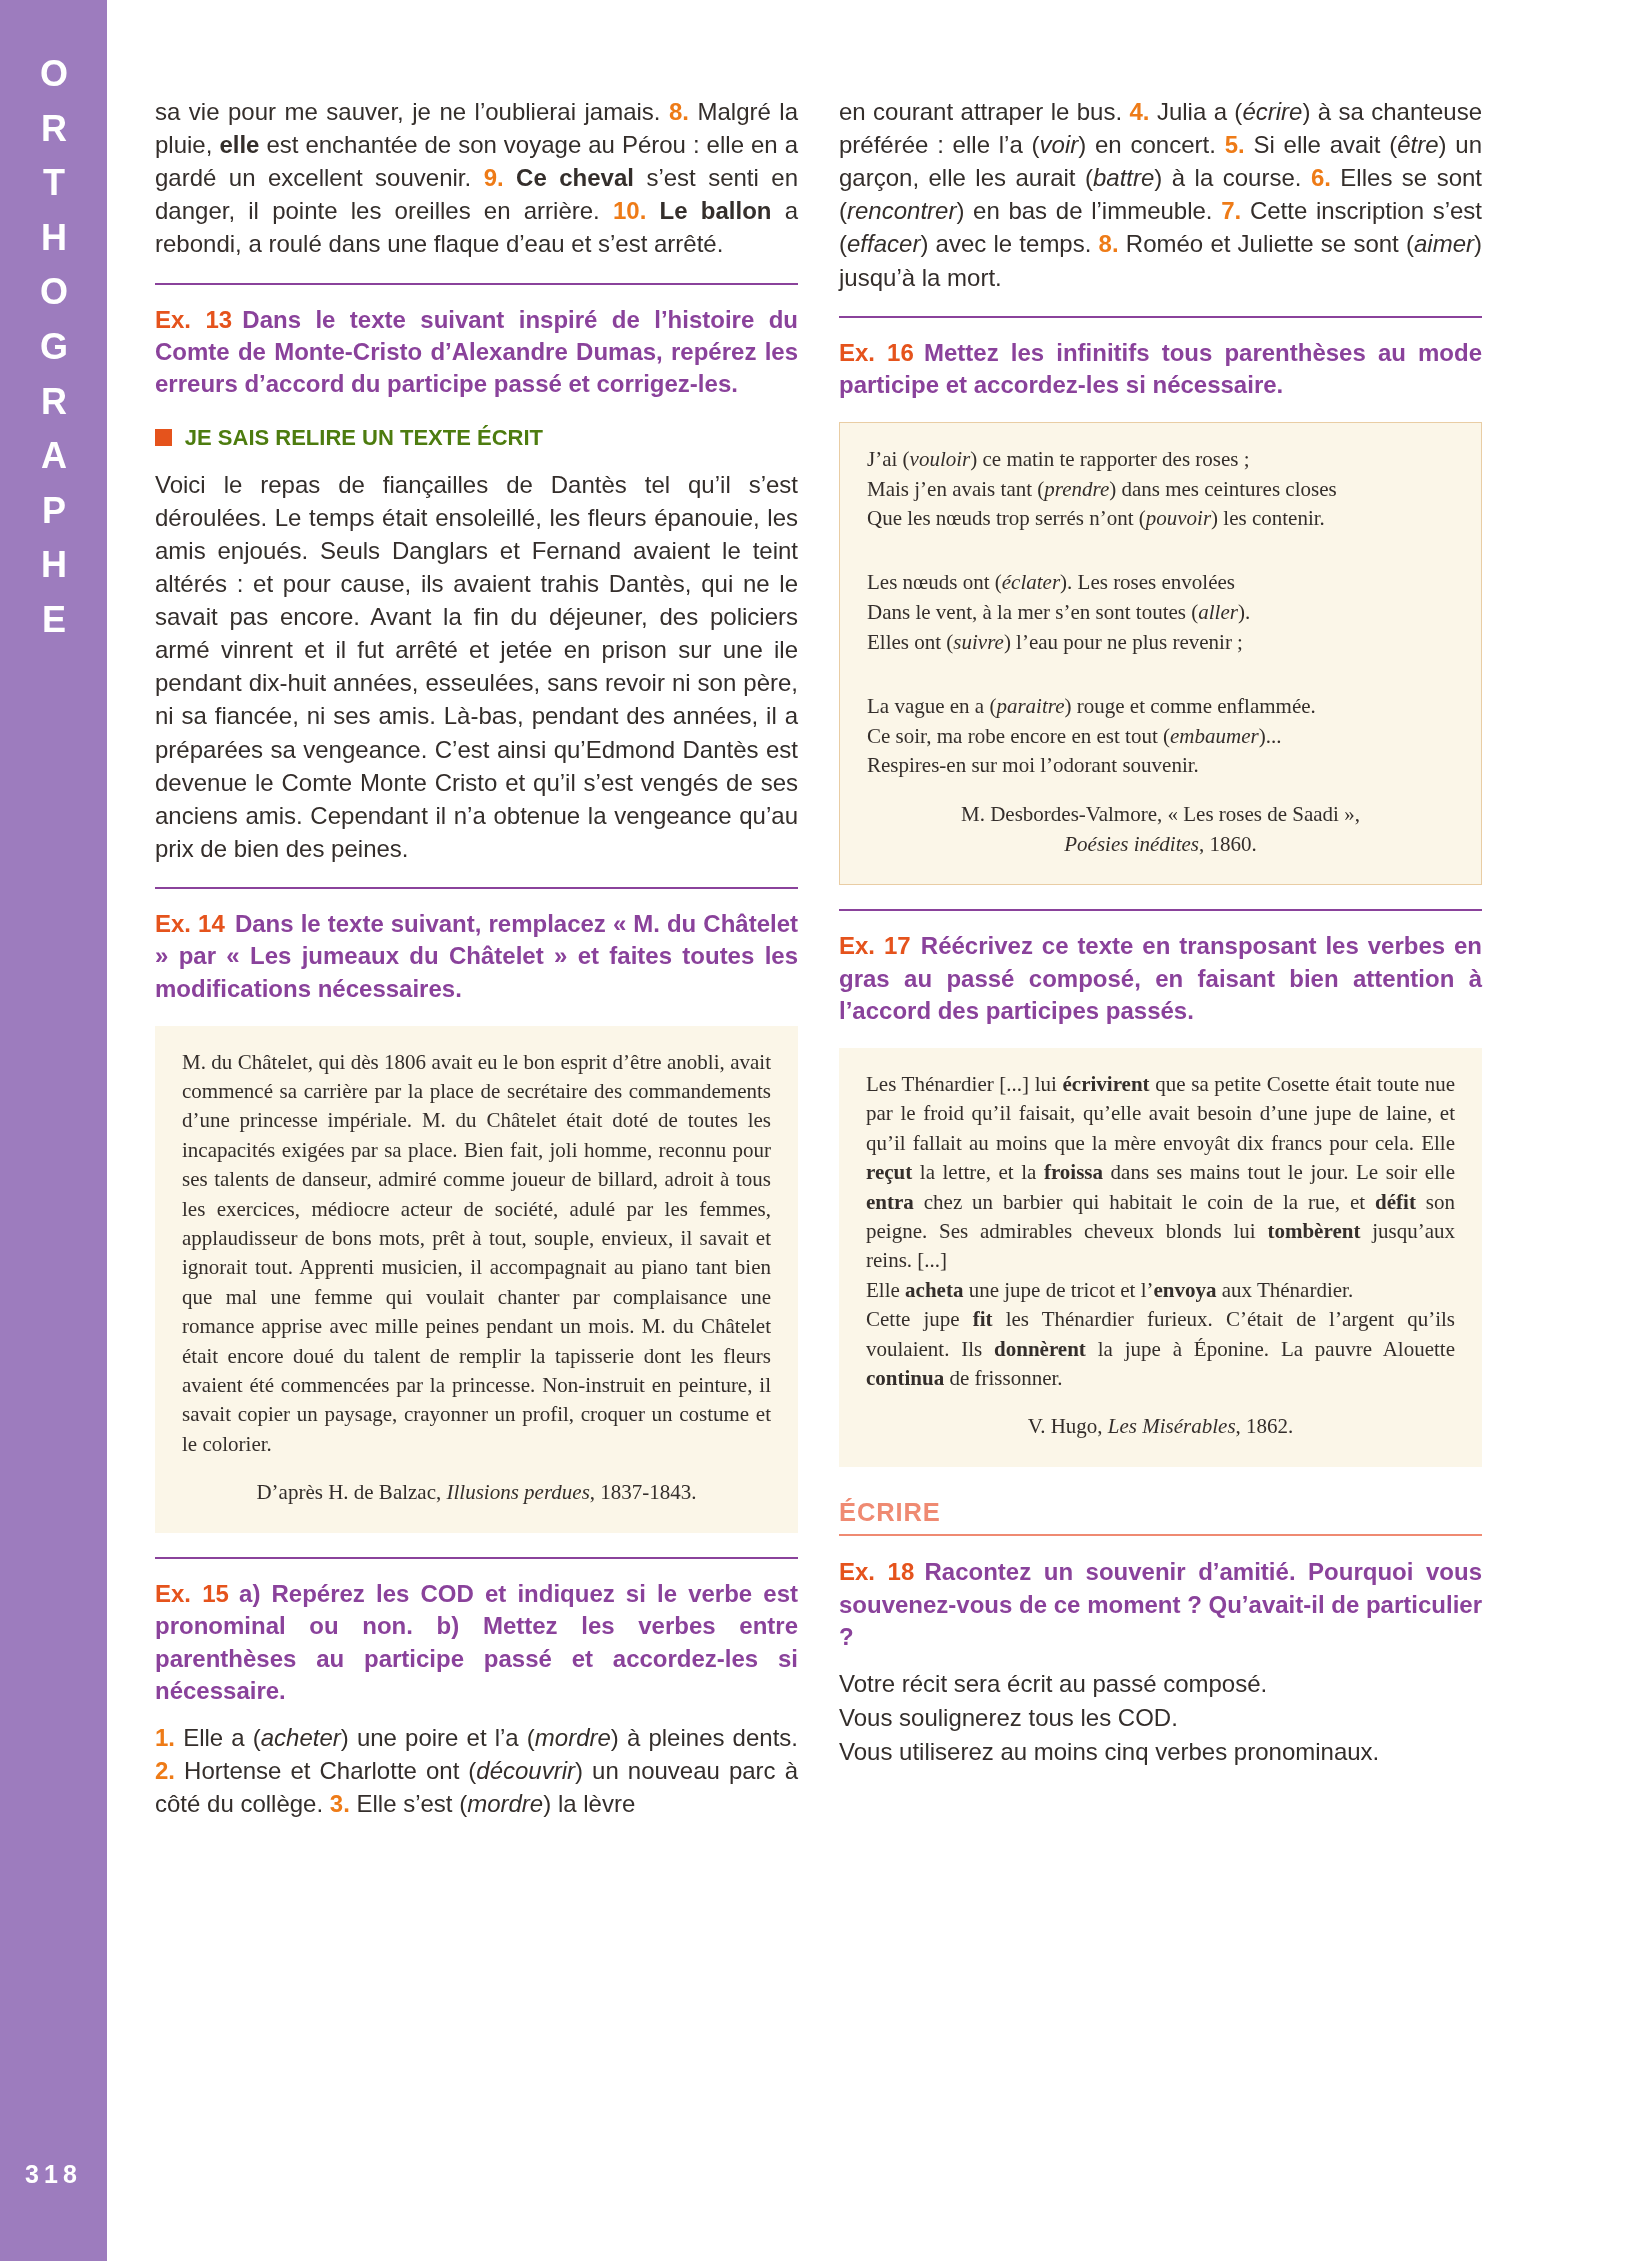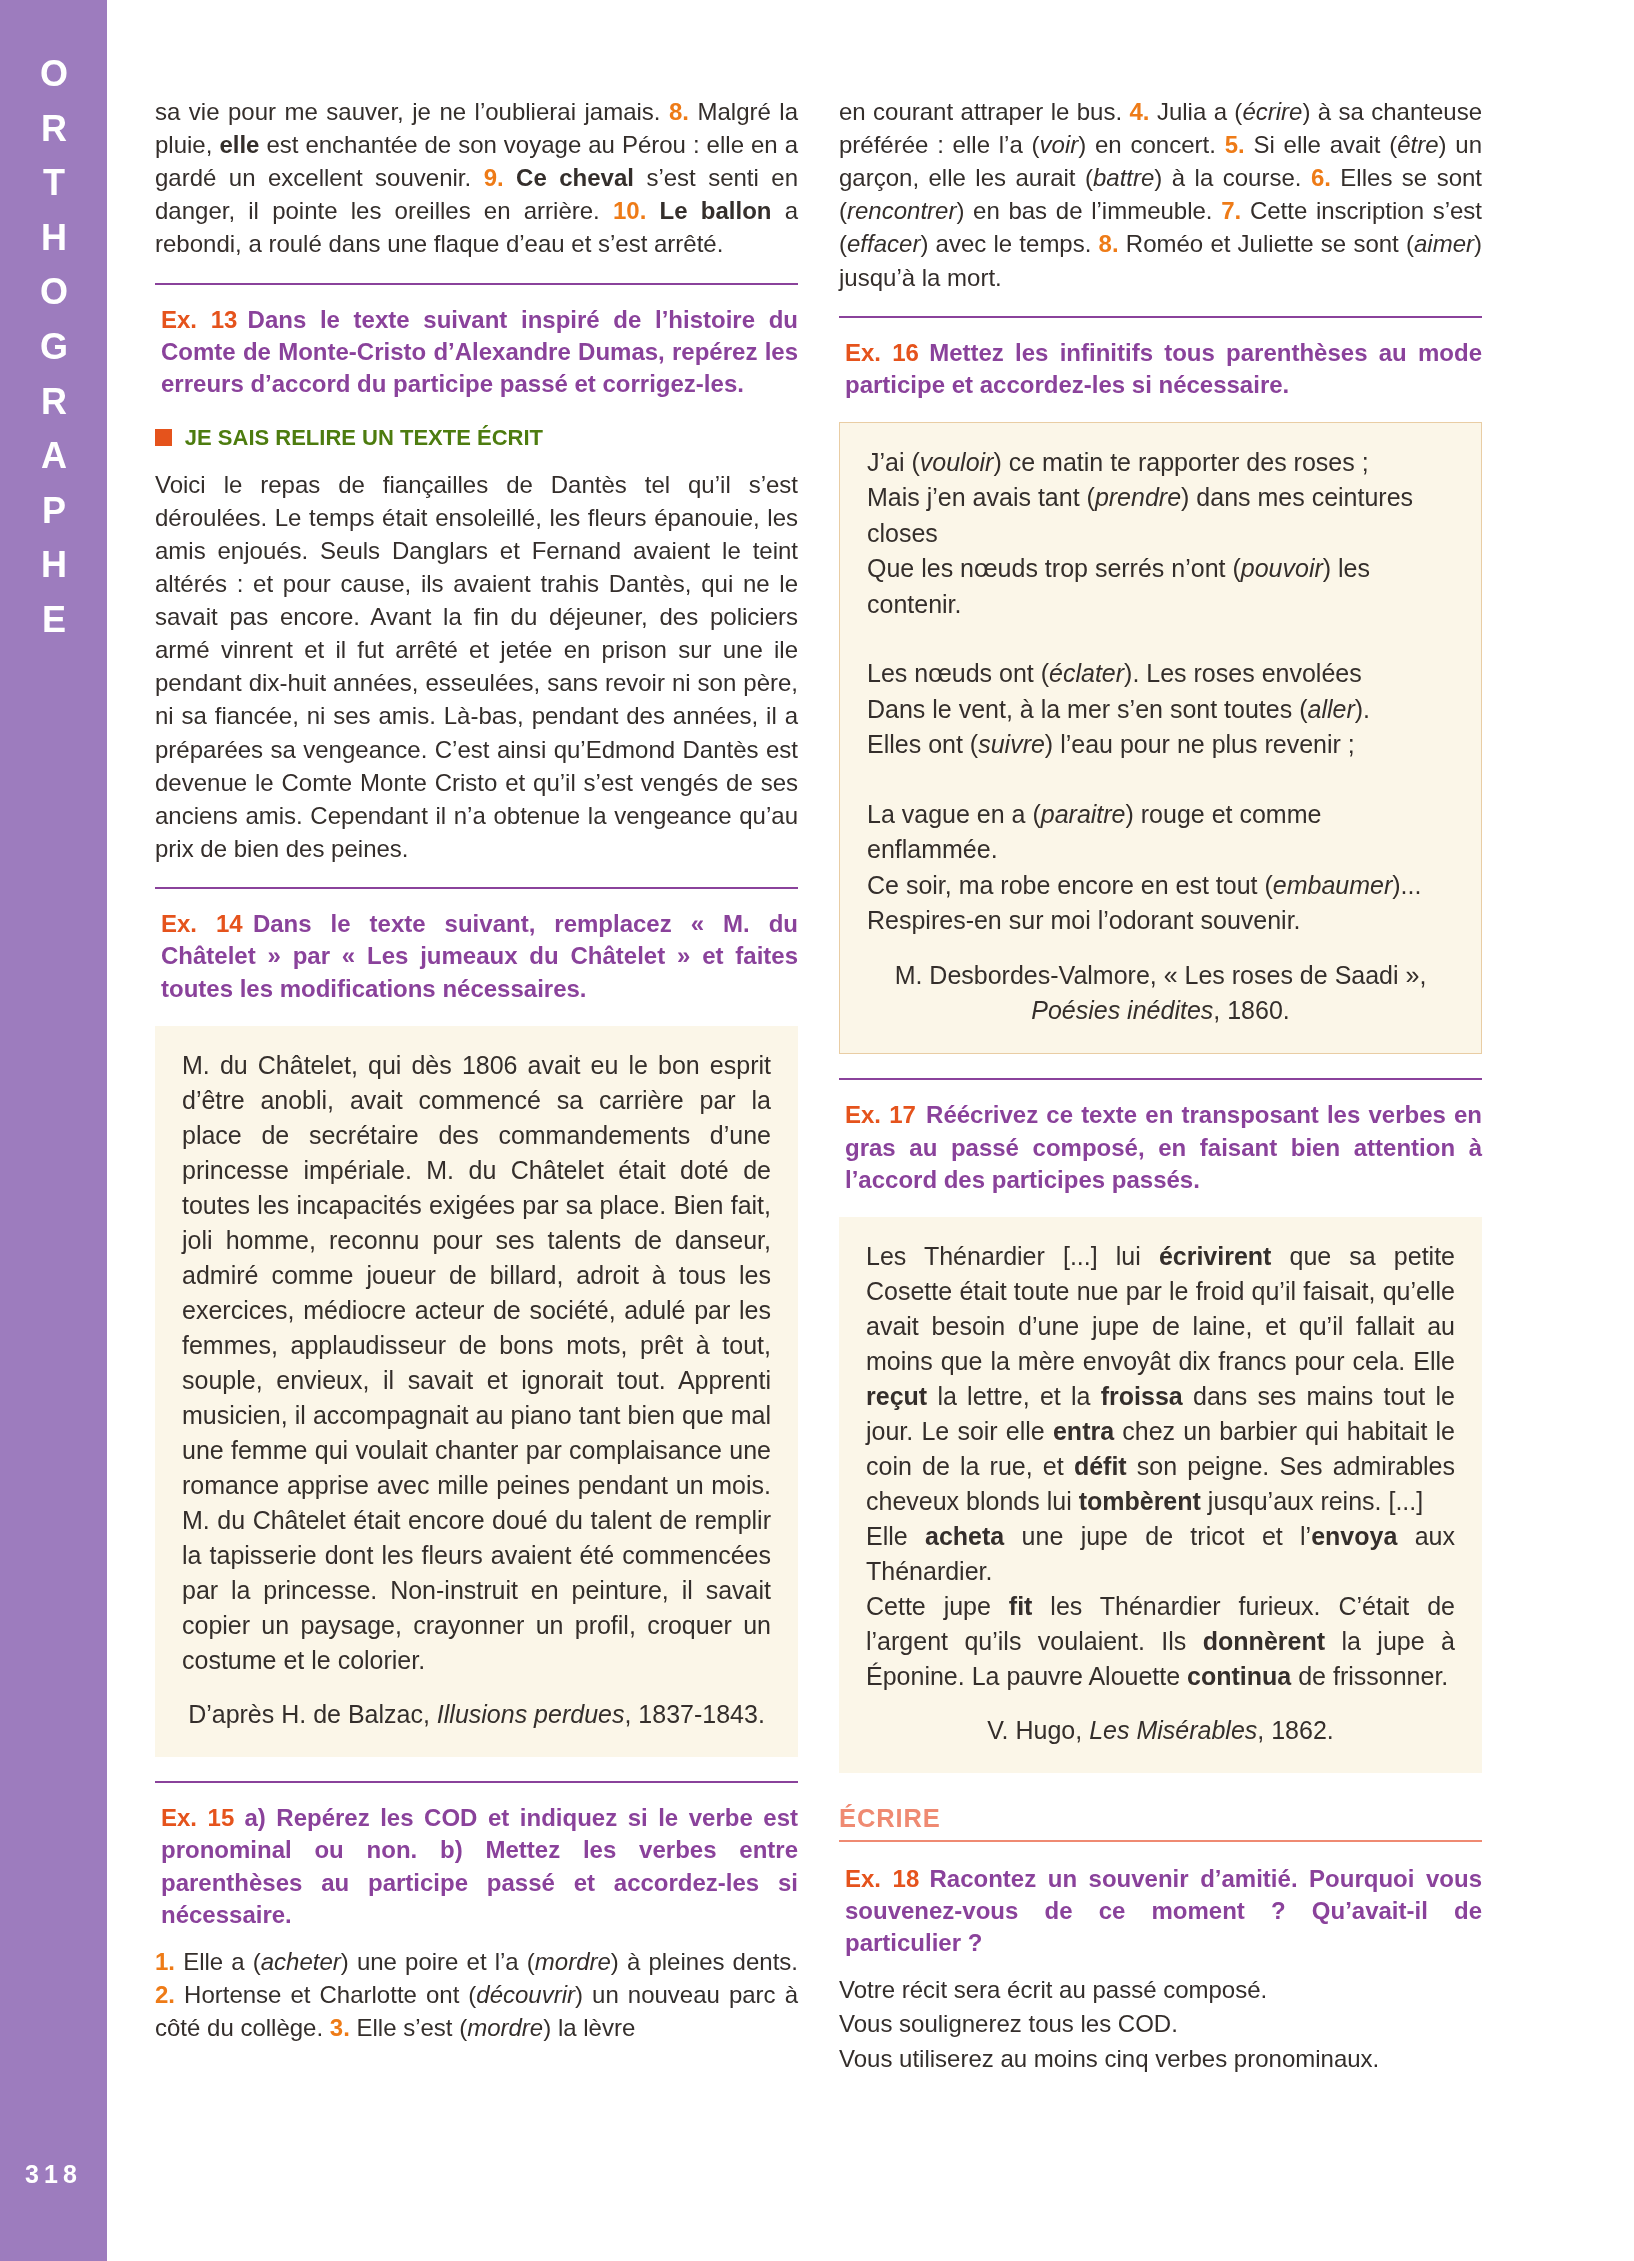--- a/index.html
+++ b/index.html
@@ -39,36 +39,36 @@
   .seg-i   { font-style:italic; }
   .seg-num { color:var(--num-orange, #ee7b17); font-weight:bold; }
 
   .rule {
     border:none; border-top:2.6px solid var(--rule-purple, #8a429b);
     margin:22px 0 19px;
   }
 
   .ex-header {
     font-size:24px; line-height:1.35; font-weight:bold;
-    color:var(--title-purple, #8a429b); text-align:justify; margin-bottom:13.6px;margin-left:6px;
+    color:var(--title-purple, #8a429b); text-align:justify; margin-bottom:13.6px;
   }
   .ex-label { color:var(--ex-orange, #e5531c); padding-right:10.2px; white-space:nowrap; }
 
   .je-sais {
     display:flex; align-items:center; gap:12.8px;
     font-weight:bold; font-size:22px; color:#4d7c0f;
     margin:24px 0 17px;
   }
   .sq { width:17px; height:17px; background:var(--ex-orange, #e5531c); flex:none; }
 
   .quote-box {
     background:var(--box-cream, #fbf6e8);
     padding:22px 27px 25.5px;
-    font-family:Liberation Sans, sans-serif;
-    font-size:25px; line-height:1.4;
+    font-family:Liberation Serif, serif;
+    font-size:21px; line-height:1.4;
     margin:20.4px 0 24px;
   }
   .quote-box.bordered { border:1.7px solid #e9cda4; }
   .serif-text { text-align:justify; hyphens:auto; -webkit-hyphens:auto; }
   .serif-text + .serif-text { margin-top:0; }
   .attribution { text-align:center; margin-top:19px; }
 
   .poem-line { line-height:1.42; }
   .poem-line.stanza { margin-top:34px; }
 

